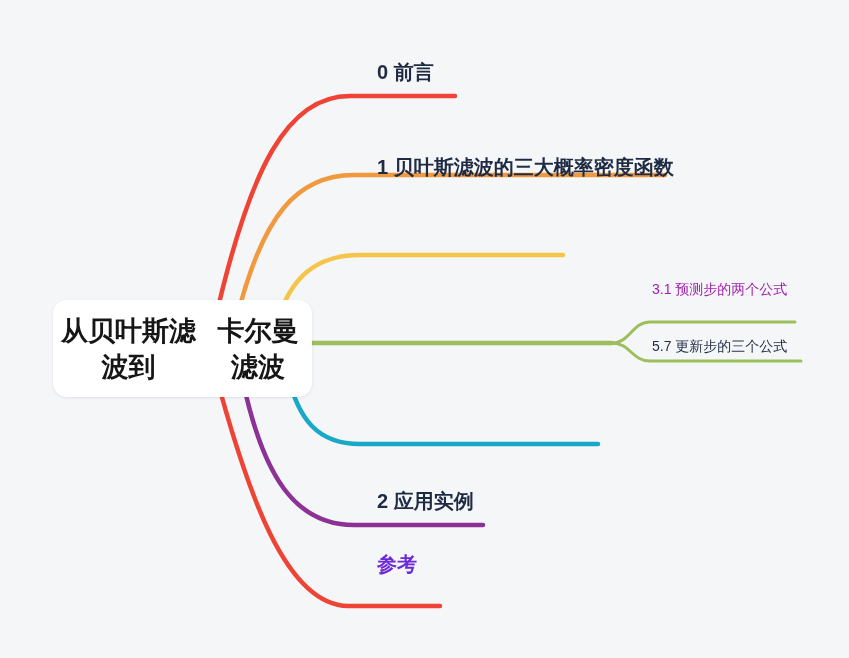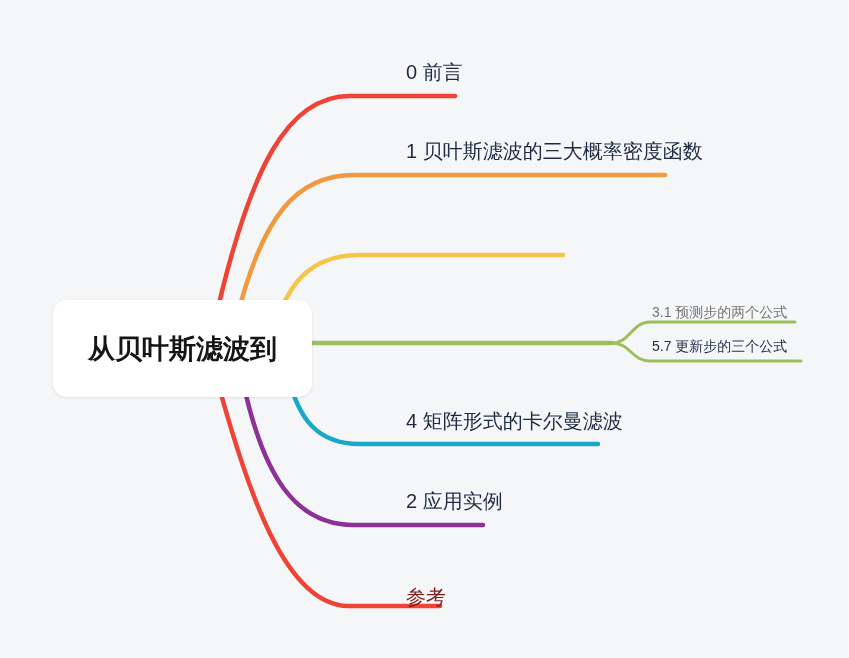--- a/index.html
+++ b/index.html
@@ -31,26 +31,25 @@
     justify-content: center;
     text-align: center;
     font-weight: bold;
     font-size: 27px;
     line-height: 36px;
     cursor: default;
   }
 
   .branch-label {
     position: absolute;
-    font-weight: normal;
+    font-weight: bold;
     font-size: 20px;
     line-height: 23px;
     white-space: nowrap;
     cursor: default;
-    margin-left: 29px;
   }
 
   .sub-label {
     position: absolute;
     font-weight: normal;
     font-size: 14px;
     line-height: 17px;
     white-space: nowrap;
     cursor: default;
   }
@@ -67,31 +66,31 @@
       <path d="M612,343 L298,343" fill="none" stroke="#9cbf5b" stroke-width="4.5" stroke-linecap="round"></path>
       <path d="M612,343 C630,343 632,322 650,322 L795,322" fill="none" stroke="#9cbf5b" stroke-width="3" stroke-linecap="round"></path>
       <path d="M612,343 C630,343 632,361 650,361 L801,361" fill="none" stroke="#9cbf5b" stroke-width="3" stroke-linecap="round"></path>
       <path d="M598,444 L360,444 C318,444 298,420 287,372" fill="none" stroke="#18a8c8" stroke-width="4.5" stroke-linecap="round"></path>
       <path d="M483,525 L354,525 C296,525 262,478 241,372" fill="none" stroke="#8c3195" stroke-width="4.5" stroke-linecap="round"></path>
       <path d="M440,606 L348,606 C286,605 248,495 215,372" fill="none" stroke="#ee4335" stroke-width="4.5" stroke-linecap="round"></path>
     </svg>
 
   <div class="central-node" style="color: rgb(22, 22, 23); background: rgb(255, 255, 255);">
     <span>从贝叶斯滤波到</span>
+    <span>卡尔曼滤波</span>
   </div>
 
   <div class="branch-label" style="left: 377px; top: 61px; color: rgb(30, 43, 67);">0 前言</div>
 
-  <div class="branch-label" style="left: 377px; top: 140px; color: rgb(30, 43, 67);">1 贝叶斯滤波的三大概率密度函数</div>
+  <div class="branch-label" style="left: 377px; top: 156px; color: rgb(30, 43, 67);">1 贝叶斯滤波的三大概率密度函数</div>
 
 
 
-  <div class="sub-label" style="left: 652px; top: 304px; color: #737373;">3.1 预测步的两个公式</div>
+  <div class="sub-label" style="left: 652px; top: 281px; color: #a21caf;">3.1 预测步的两个公式</div>
 
   <div class="sub-label" style="left: 652px; top: 338px; color: rgb(30, 43, 67);">5.7 更新步的三个公式</div>
 
-  <div class="branch-label" style="left: 377px; top: 410px; color: rgb(30, 43, 67);">4 矩阵形式的卡尔曼滤波</div>
 
   <div class="branch-label" style="left: 377px; top: 490px; color: rgb(30, 43, 67);">2 应用实例</div>
 
-  <div class="branch-label" style="left: 377px; top: 586px; color: #7f1d1d;">参考</div>
+  <div class="branch-label" style="left: 377px; top: 553px; color: #6d28d9;">参考</div>
 
 </div>
 
 </body></html>

